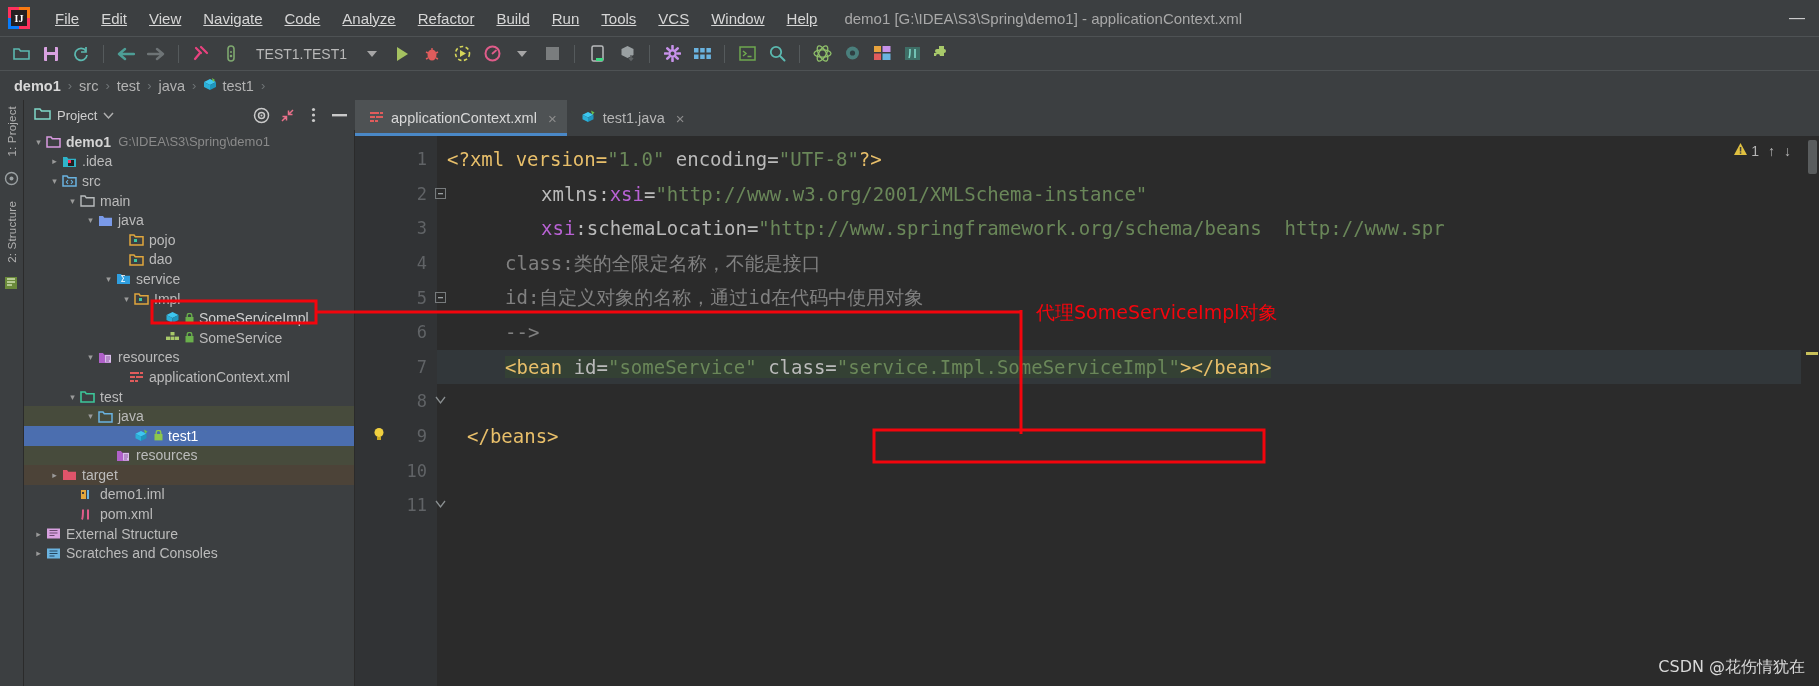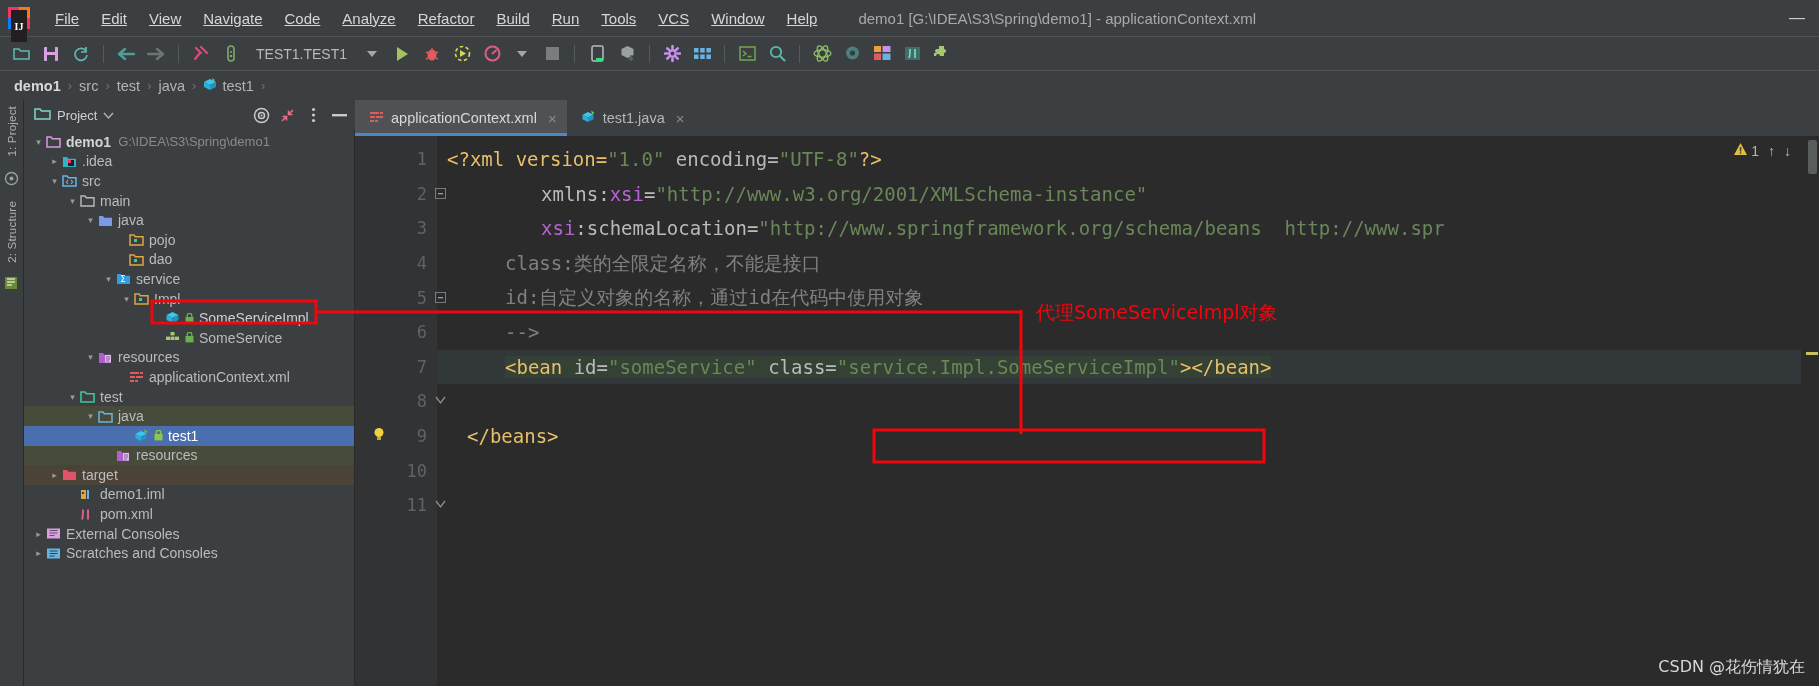--- a/index.html
+++ b/index.html
@@ -18,33 +18,33 @@
     display: flex; align-items: center; padding-left: 8px;
     position: relative;
   }
   .ij-logo { width: 22px; height: 22px; position: relative; margin-right: 14px; flex: 0 0 auto; }
   .ij-logo .sq { position: absolute; width: 11px; height: 11px; }
   .ij-logo .s1 { left: 0; top: 0; background: #fe315d; }
   .ij-logo .s2 { right: 0; top: 0; background: #f97a12; }
   .ij-logo .s3 { left: 0; bottom: 0; background: #087cfa; }
   .ij-logo .s4 { right: 0; bottom: 0; background: #fe315d; }
   .ij-logo .inner {
-    position: absolute; left: 3px; top: 3px; width: 16px; height: 32px;
+    position: absolute; left: 3px; top: 3px; width: 16px; height: 16px;
     background: #231f20; color: #fff; font-size: 10px; font-weight: bold;
     display: flex; align-items: center; justify-content: center;
     font-family: "Liberation Serif", serif;
   }
   .menu-item {
     font-size: 15px; color: #d6d6d6; padding: 3px 11px; cursor: default;
     white-space: nowrap;
     text-align: center;
   }
   .menu-item .u { text-decoration: underline; }
   .window-title {
-    font-size: 15px; color: #a9a9a9; margin-left: 30px; white-space: nowrap;
+    font-size: 15px; color: #a9a9a9; margin-left: 16px; white-space: nowrap;
   }
   .win-controls {
     position: absolute; right: 14px; top: 0; height: 36px;
     display: flex; align-items: center; gap: 22px;
   }
   .win-btn { color: #cfcfcf; font-size: 16px; line-height: 1; }
 
   
   .toolbar {
     height: 34px; background: #3c3f41;
@@ -722,21 +722,21 @@
       </div>
 
       <div class="row" style="padding-left:8px">
         <span class="arrow">▸</span>
         <span class="ic">
             <svg width="15" height="13" viewBox="0 0 15 13">
               <rect x="1" y="1.5" width="13" height="10" fill="#d8a1e0"></rect>
               <path d="M3.5 3.5h8M3.5 6h8M3.5 8.5h5" stroke="#6a4a70" stroke-width="1.1"></path>
             </svg>
           </span>
-        <span class="lbl">External Consoles</span>
+        <span class="lbl">External Structure</span>
       </div>
 
       <div class="row" style="padding-left:8px">
         <span class="arrow">▸</span>
         <span class="ic">
             <svg width="15" height="13" viewBox="0 0 15 13">
               <rect x="1" y="1.5" width="13" height="10" fill="#6ab3e0"></rect>
               <path d="M3.5 4h8M3.5 6.5h8M3.5 9h5" stroke="#24455e" stroke-width="1.1"></path>
             </svg>
           </span>

